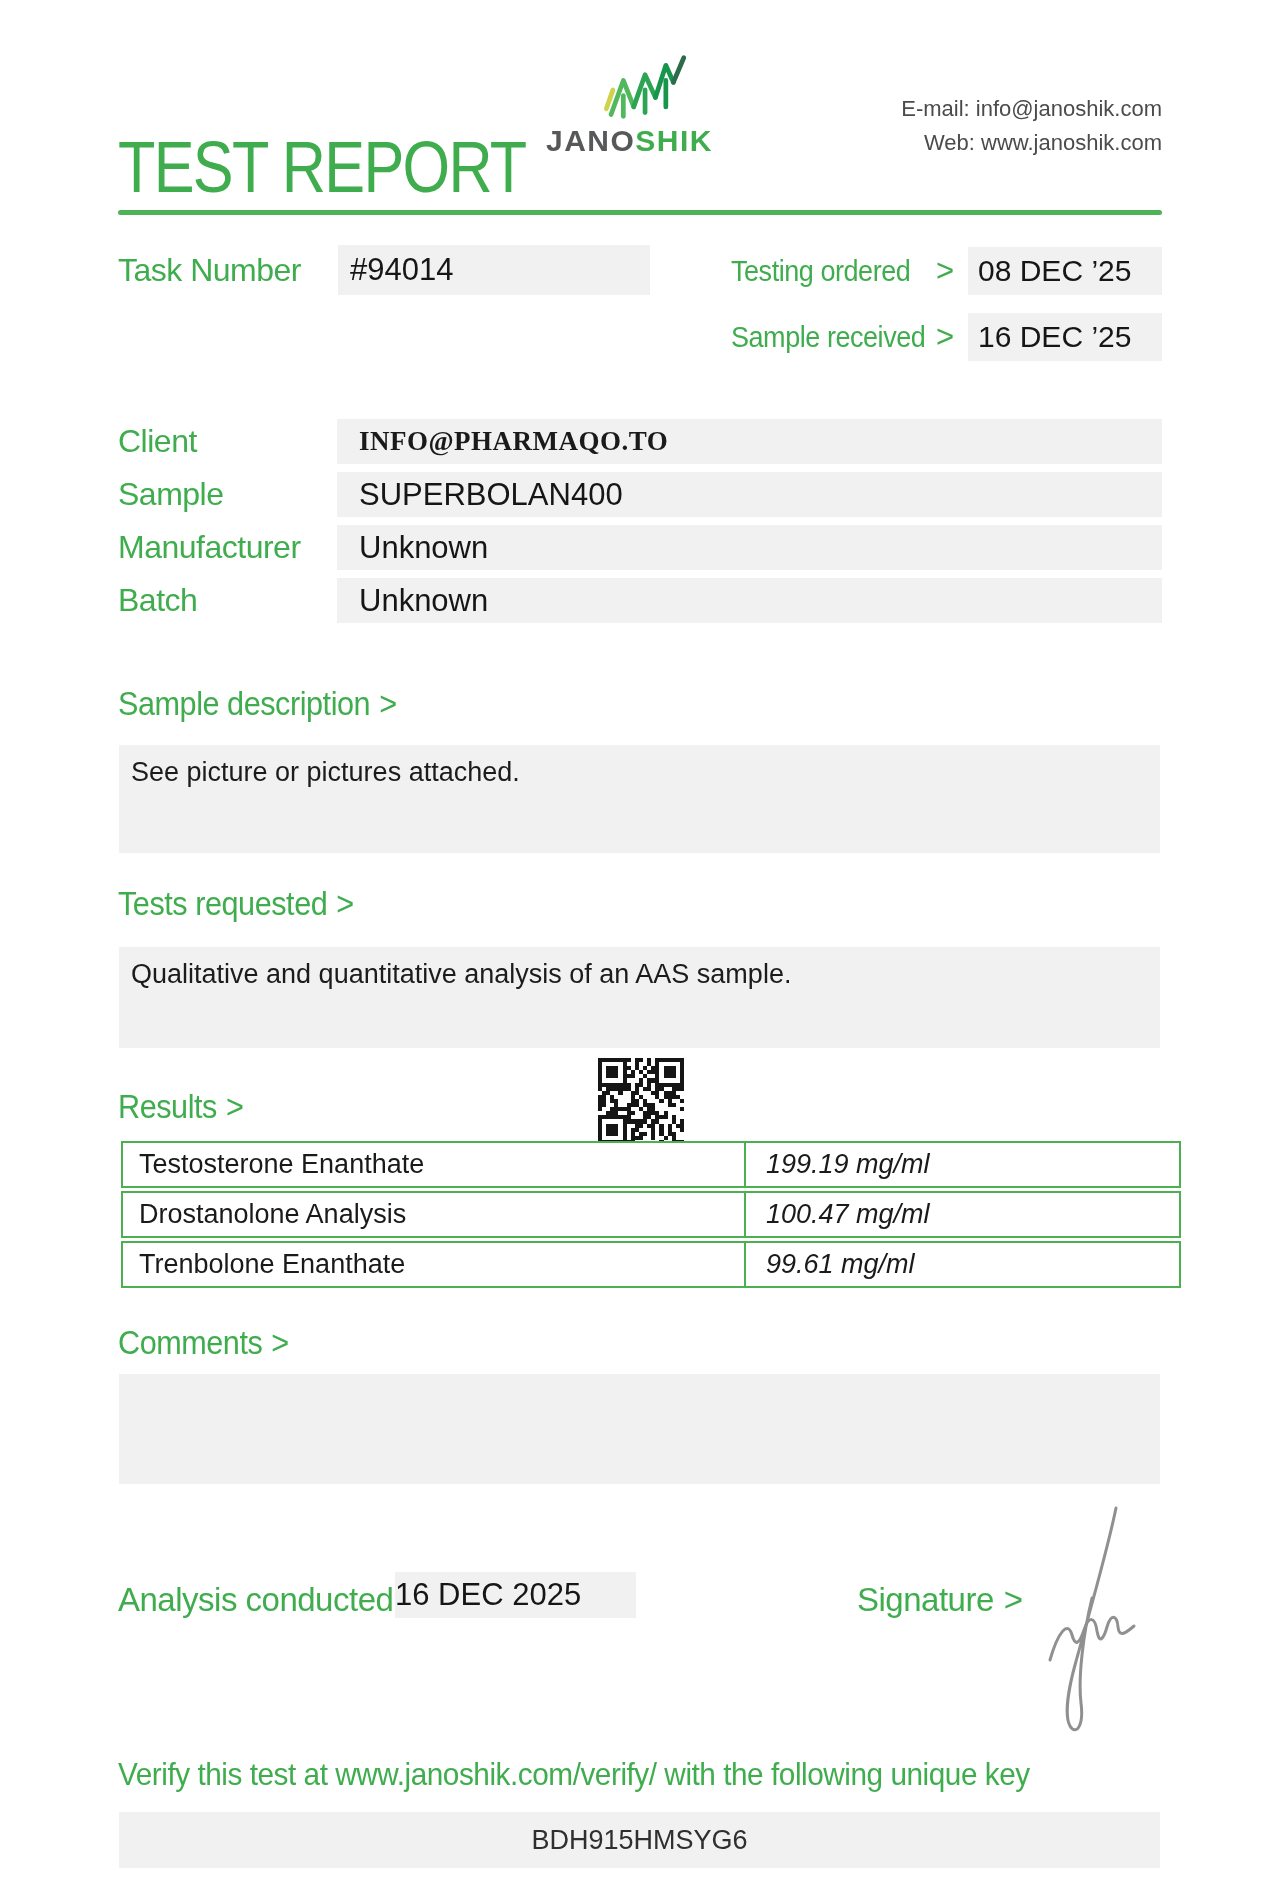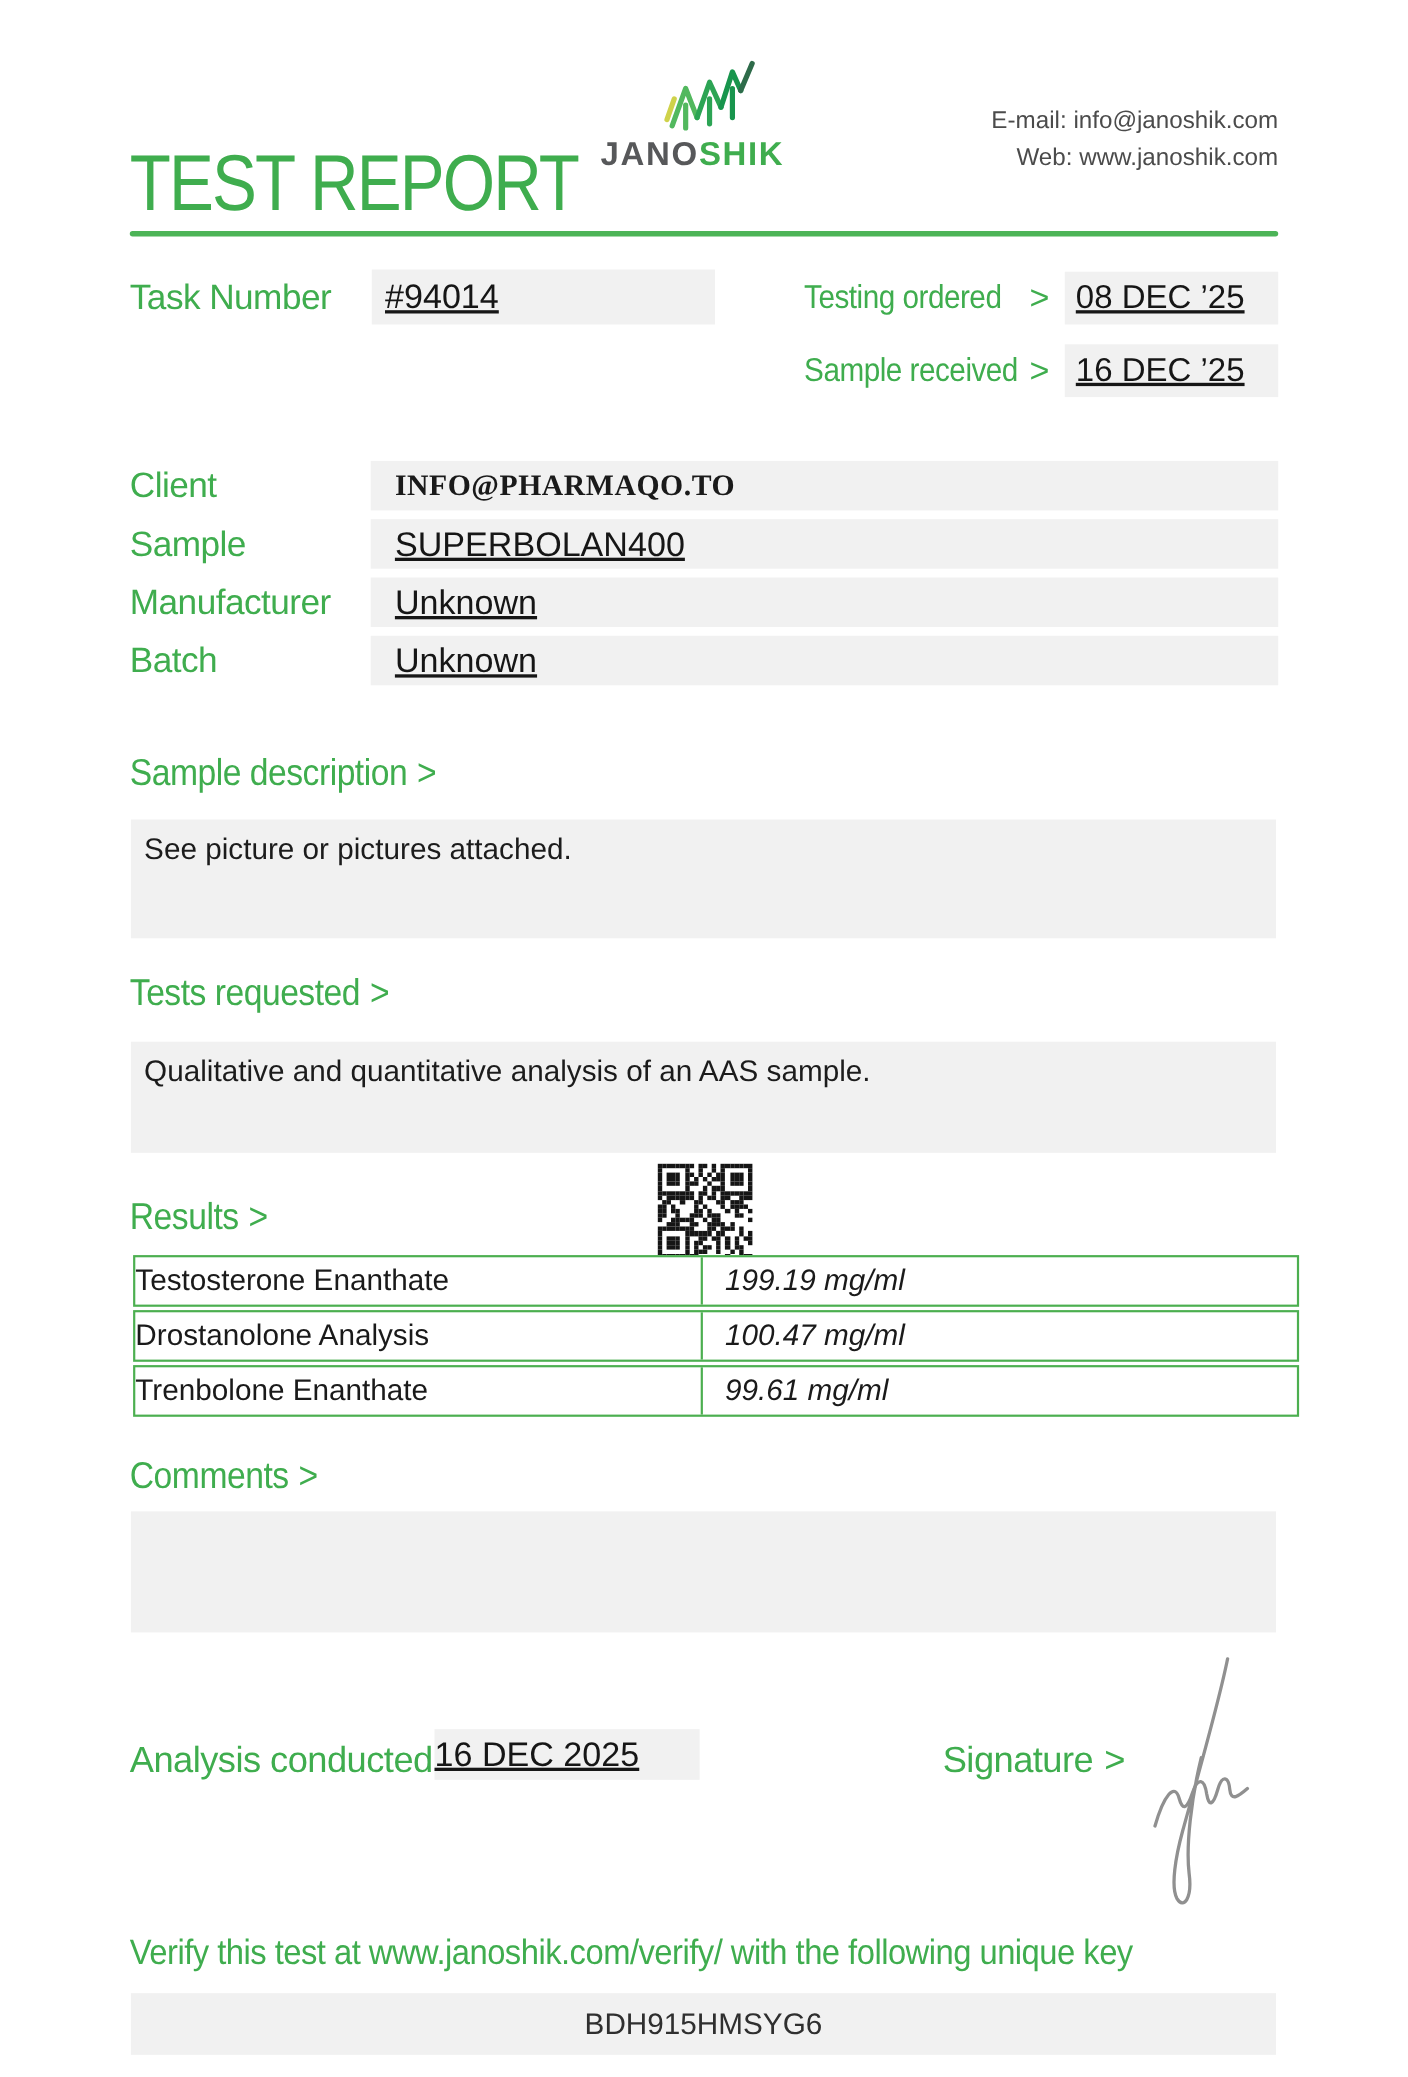--- a/index.html
+++ b/index.html
@@ -15,42 +15,42 @@
   .wm-right{color:#3fad4e;}
   .contact{position:absolute;right:118px;top:92px;text-align:right;font-size:22px;color:#4b4b4b;line-height:34px;}
   .divider{position:absolute;left:118px;top:210px;width:1044px;height:5px;background:#4cb457;border-radius:3px;}
   
   .graybox{background:#f1f1f1;}
   .h{position:absolute;left:118px;font-size:34px;letter-spacing:-0.5px;color:#3fad4e;
      transform:scaleX(0.9);transform-origin:left center;white-space:nowrap;}
   .h .arr{margin-left:10px;}
   .lblgreen{font-size:32px;letter-spacing:-0.5px;color:#3fad4e;transform:scaleX(0.9);
             transform-origin:left center;white-space:nowrap;}
-  .val{font-size:31px;color:#161616;white-space:nowrap;text-decoration:underline;}
+  .val{font-size:31px;color:#161616;white-space:nowrap;}
   
   .task-row{position:absolute;left:118px;top:245px;height:50px;display:flex;align-items:center;}
   .task-row .lbl-slot{width:220px;}
   .task-box{width:312px;height:50px;line-height:50px;padding-left:12px;box-sizing:border-box;}
   .date-row{position:absolute;height:48px;display:flex;align-items:center;left:731px;}
   .date-row .dlbl{width:205px;font-size:30px;}
   .date-row .darr{width:32px;font-size:31px;color:#3fad4e;}
   .date-box{width:194px;height:48px;line-height:48px;padding-left:10px;box-sizing:border-box;font-size:30px;}
   
   .info-row{position:absolute;left:118px;width:1044px;height:58px;display:flex;align-items:center;}
   .info-row .ilbl{flex:0 0 219px;}
   .info-box{flex:1;height:45px;line-height:45px;padding-left:22px;box-sizing:border-box;overflow:hidden;}
   .serifval{font-family:"Liberation Serif", serif;font-weight:700;font-size:27px;letter-spacing:0.5px;}
   
   .secbox{position:absolute;left:119px;width:1041px;box-sizing:border-box;padding:10px 12px;
           font-size:27px;color:#1c1c1c;line-height:34px;}
   
   .rtable{position:absolute;left:121px;top:1141px;width:1060px;}
   .rrow{display:flex;height:47px;border:2px solid #4caf50;box-sizing:border-box;margin-bottom:3px;background:#fff;}
-  .rcell-name{width:516px;border-right:2px solid #4caf50;box-sizing:border-box;
-              line-height:43px;font-size:27px;white-space:nowrap;}
+  .rcell-name{width:623px;border-right:2px solid #4caf50;box-sizing:border-box;
+              line-height:43px;padding-left:16px;font-size:27px;white-space:nowrap;}
   .rcell-val{flex:1;line-height:43px;padding-left:20px;font-size:27px;white-space:nowrap;font-style:italic;}
   
   .qr{position:absolute;left:598px;top:1058px;width:86px;height:86px;display:grid;
       grid-template-columns:repeat(21,1fr);grid-template-rows:repeat(21,1fr);background:#fff;}
   .qr div.on{background:#151515;}
   
   .analysis-label{position:absolute;left:118px;top:1581px;}
   .analysis-box{position:absolute;left:395px;top:1572px;width:241px;height:46px;line-height:46px;
                 box-sizing:border-box;}
   .sig-label{position:absolute;left:857px;top:1581px;}

